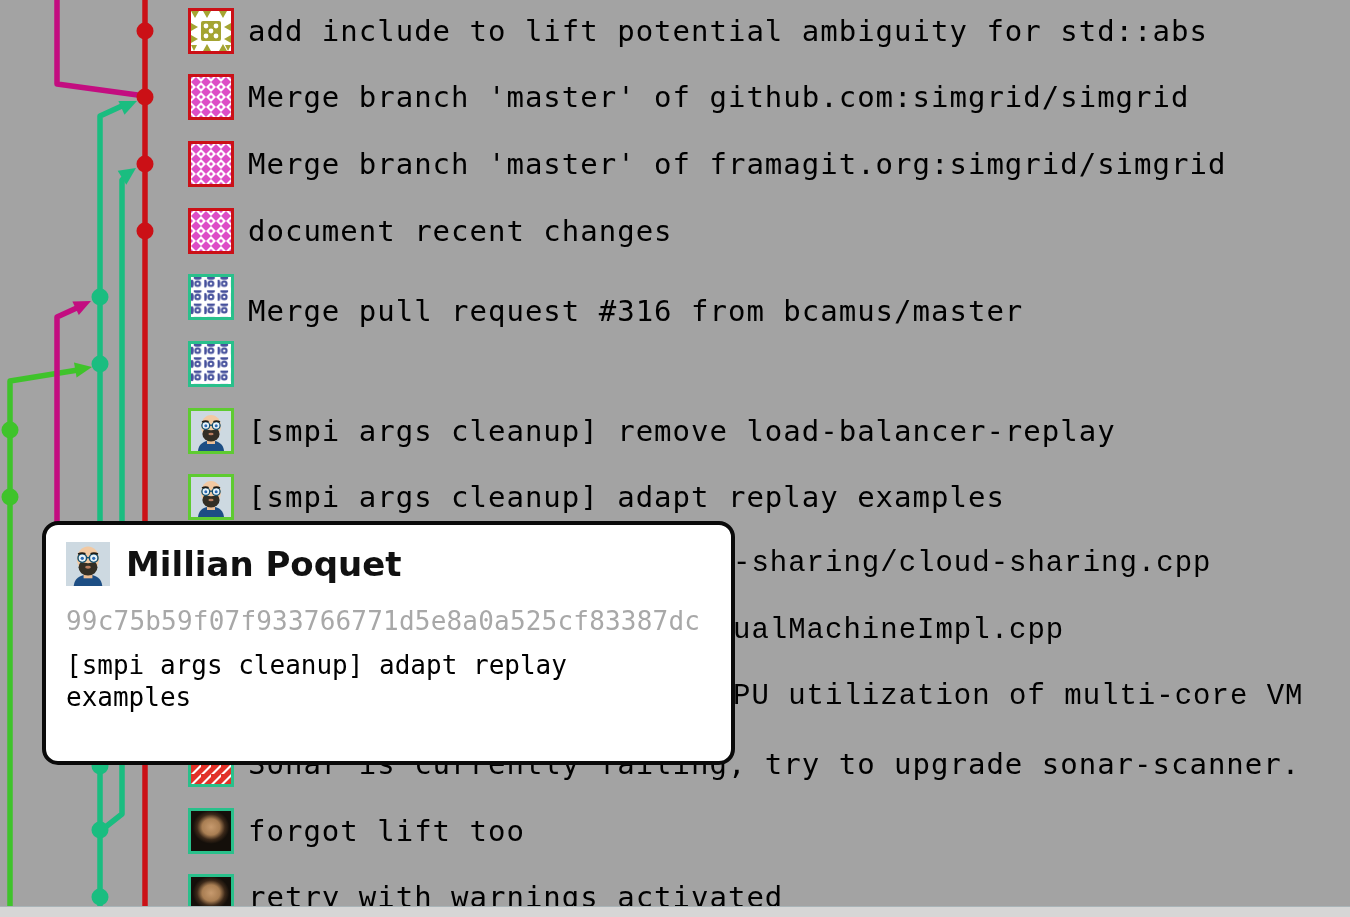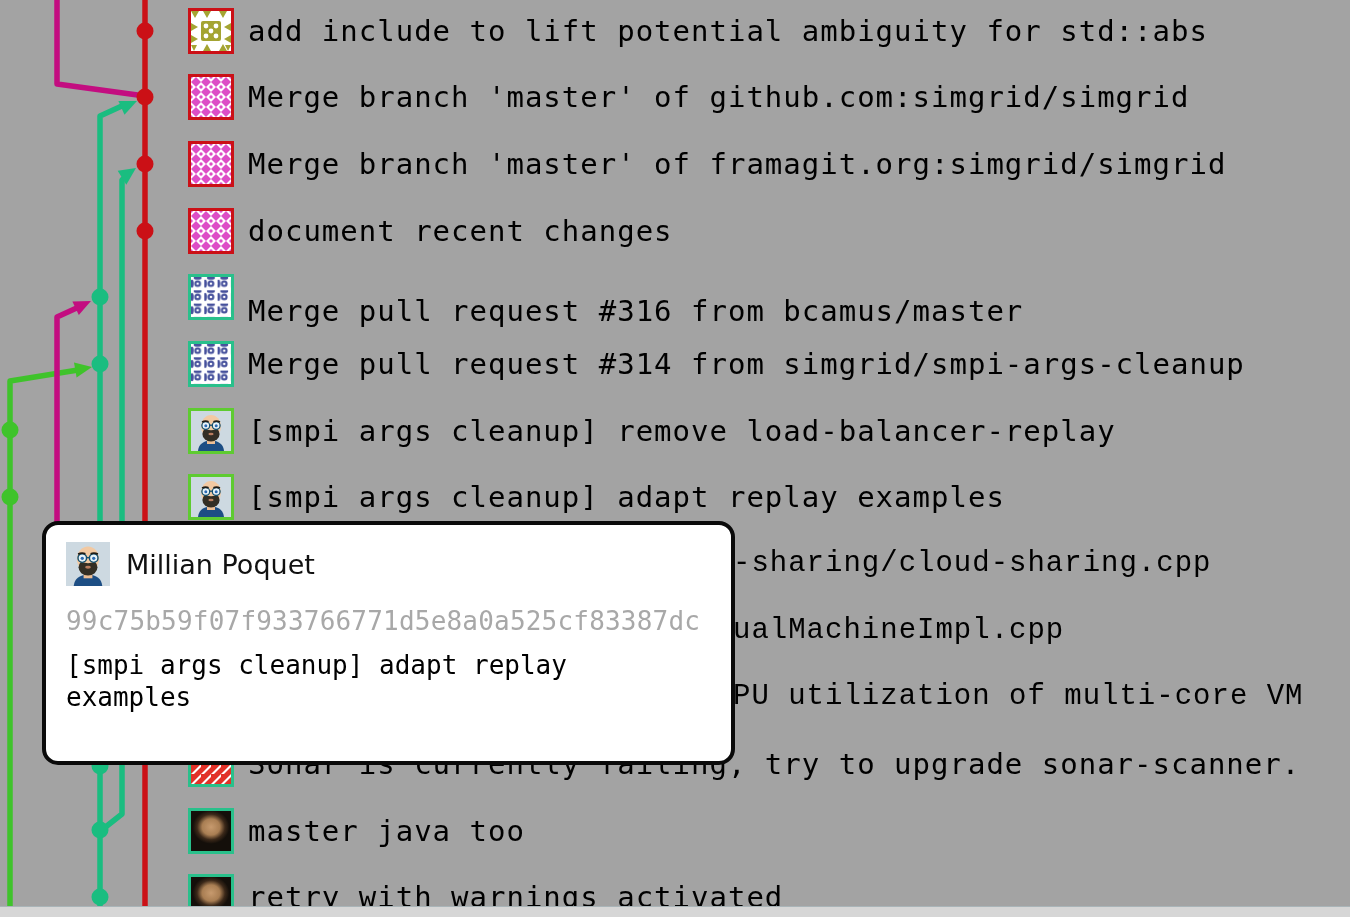--- a/index.html
+++ b/index.html
@@ -29,22 +29,22 @@
   .msg{position:absolute;left:248px;z-index:2;color:var(--text-black,#000);
        font-size:29px;line-height:36px;letter-spacing:1px;white-space:pre;}
   .msg-occluded{left:733px;font-family:Liberation Mono, monospace;}
   
   .tooltip{position:absolute;left:42px;top:521px;width:693px;height:244px;box-sizing:border-box;
            background:#fff;border:4.5px solid var(--tooltip-border,#0a0a0a);border-radius:16px;
            z-index:10;padding:17px 20px 0 20px;}
   .tt-head{display:flex;align-items:center;gap:16px;}
   .tt-av{width:44px;height:44px;}
   .tt-av svg{display:block;width:44px;height:44px;}
-  .tt-name{font-family:"DejaVu Sans","Liberation Sans",sans-serif;font-weight:normal;
-           font-size:27px;color:#111;}
+  .tt-name{font-family:"DejaVu Sans","Liberation Sans",sans-serif;font-weight:bold;
+           font-size:34px;color:#111;}
   .tt-hash{margin-top:20px;font-size:26px;letter-spacing:.2px;color:var(--hash-gray,#a8a8a8);white-space:nowrap;}
   .tt-msg{margin-top:13px;font-size:26px;line-height:32px;color:#000;width:530px;}
   
   .bottombar{position:absolute;left:0;top:906px;width:1350px;height:11px;z-index:3;
              background:var(--scrollbar-gray,#d6d6d6);border-top:1.5px solid #a9b4b8;box-sizing:border-box;}
 </style>
 </head>
 <body>
 
 <div class="stage">
@@ -167,21 +167,20 @@
   <span class="msg" style="top:213px">document recent changes</span>
 
   <svg class="av b-teal" style="top:274px">
       <use href="#sym-blue"></use>
     </svg>
   <span class="msg" style="top:293px">Merge pull request #316 from bcamus/master</span>
 
   <svg class="av b-teal" style="top:341px">
       <use href="#sym-blue"></use>
     </svg>
-  <span class="msg" style="top:346px">Merge pull request #314 from simgrid/smpi-args-cleanup</span>
 
   <svg class="av b-green" style="top:408px">
       <use href="#sym-poquet"></use>
     </svg>
   <span class="msg" style="top:413px">[smpi args cleanup] remove load-balancer-replay</span>
 
   <svg class="av b-green" style="top:474px">
       <use href="#sym-poquet"></use>
     </svg>
   <span class="msg" style="top:479px">[smpi args cleanup] adapt replay examples</span>
@@ -189,21 +188,21 @@
   <span class="msg msg-occluded" style="top:546px">-sharing/cloud-sharing.cpp</span>
   <span class="msg msg-occluded" style="top:613px">ualMachineImpl.cpp</span>
   <span class="msg msg-occluded" style="top:679px">PU utilization of multi-core VM</span>
 
   <svg class="av b-teal" style="top:741px">
       <use href="#sym-red"></use>
     </svg>
   <span class="msg" style="top:746px">Sonar is currently failing, try to upgrade sonar-scanner.</span>
 
   <div class="av b-teal photo" style="top:808px"></div>
-  <span class="msg" style="top:813px">master java too</span>
+  <span class="msg" style="top:813px">forgot lift too</span>
 
   <div class="av b-teal photo" style="top:874px"></div>
   <span class="msg" style="top:879px">retry with warnings activated</span>
 
   <div class="tooltip">
     <div class="tt-head">
       <div class="tt-av">
         <svg viewBox="0 0 40 40">
             <use href="#sym-poquet"></use>
           </svg>

